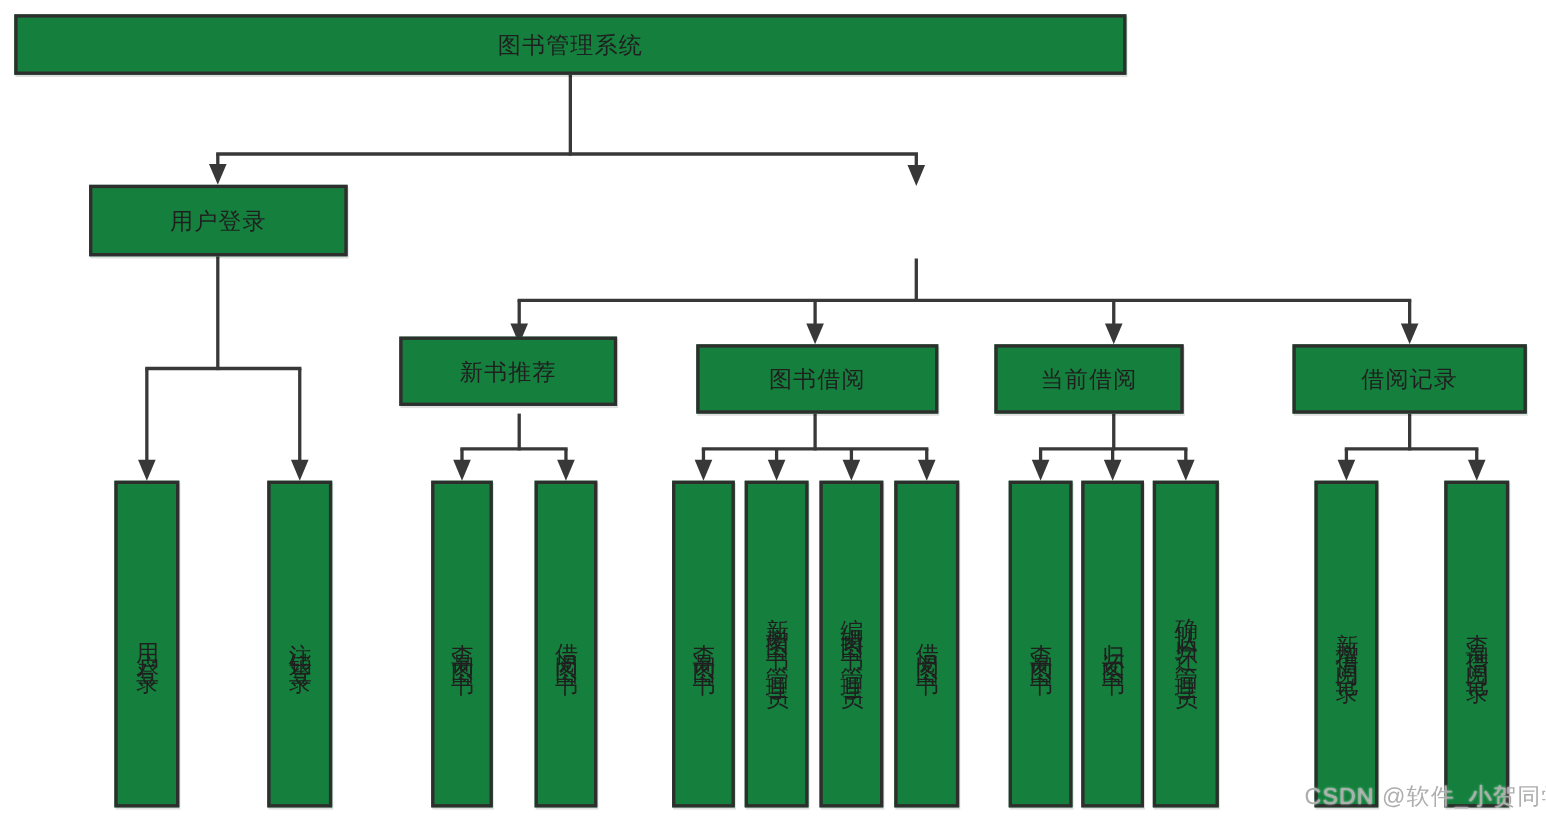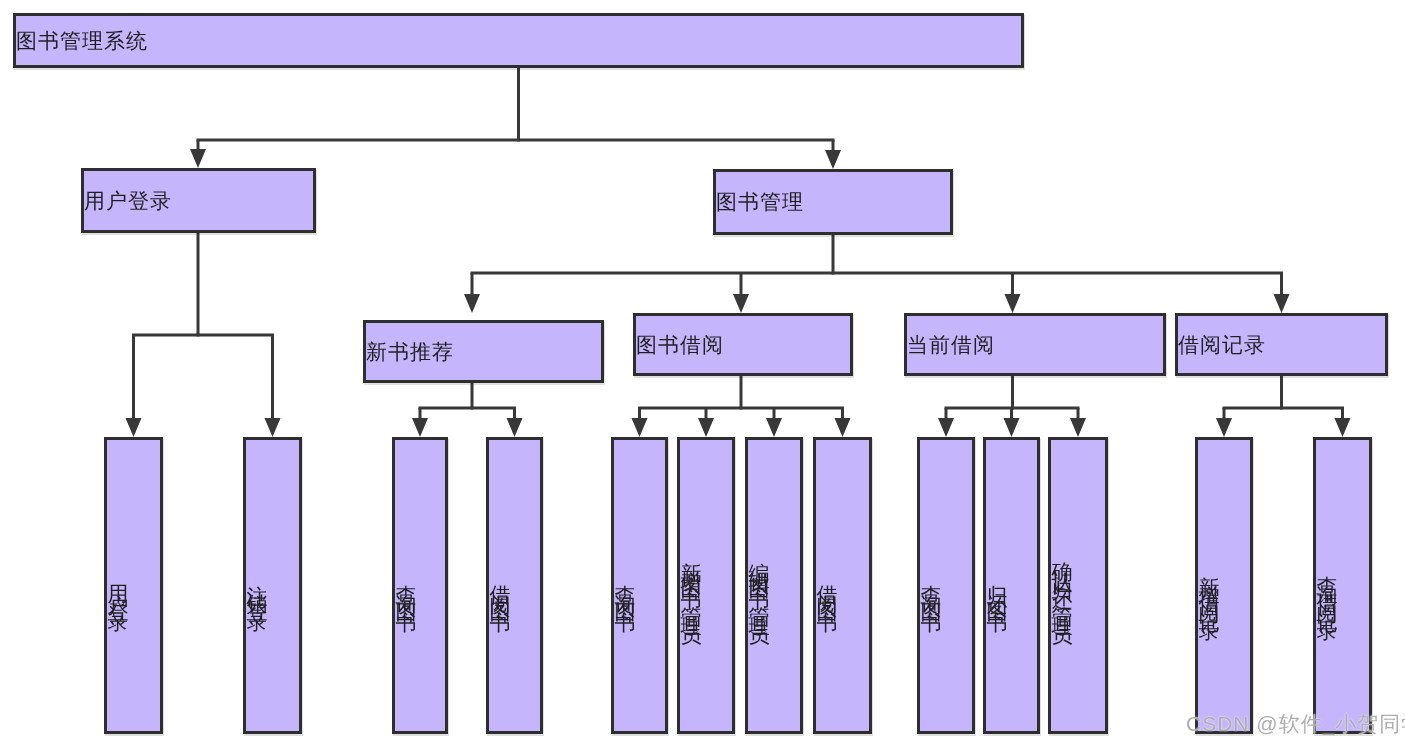--- a/index.html
+++ b/index.html
@@ -15,23 +15,24 @@
     position: absolute;
     left: 0; top: 0;
     width: 1405px; height: 747px;
   }
   #wires line { stroke: #383838; stroke-width: 3; }
   #wires polygon { fill: #383838; }
   .node {
     position: absolute;
     box-sizing: border-box;
     border: 3px solid #2e2e2e;
-    background: #c4b5fd;
+    background: #15803d;
     display: flex;
     align-items: center;
+    justify-content: center;
     color: #1f1f1f;
     box-shadow: 1px 2px 0 rgba(0,0,0,0.12);
   }
   .node.h span {
     font-size: 21px;
     letter-spacing: 1px;
     white-space: nowrap;
   }
   .node.v span {
     writing-mode: vertical-rl;
@@ -133,31 +134,28 @@
     </g>
   </svg>
 
   <div class="node h" style="left:13px;top:13px;width:1011px;height:55px">
     <span>图书管理系统</span>
   </div>
 
   <div class="node h" style="left:81px;top:168px;width:235px;height:65px">
     <span>用户登录</span>
   </div>
-  <div class="node h" style="left:713px;top:169px;width:240px;height:66px">
-    <span>图书管理</span>
-  </div>
-
-  <div class="node h" style="left:363px;top:320px;width:241px;height:63px">
+
+  <div class="node h" style="left:363px;top:306px;width:198px;height:63px">
     <span>新书推荐</span>
   </div>
   <div class="node h" style="left:633px;top:313px;width:220px;height:63px">
     <span>图书借阅</span>
   </div>
-  <div class="node h" style="left:904px;top:313px;width:262px;height:63px">
+  <div class="node h" style="left:904px;top:313px;width:172px;height:63px">
     <span>当前借阅</span>
   </div>
   <div class="node h" style="left:1175px;top:313px;width:213px;height:63px">
     <span>借阅记录</span>
   </div>
 
   <div class="node v" style="left:104px;top:437px;width:59px;height:297px">
     <span>用户登录</span>
   </div>
   <div class="node v" style="left:243px;top:437px;width:59px;height:297px">

